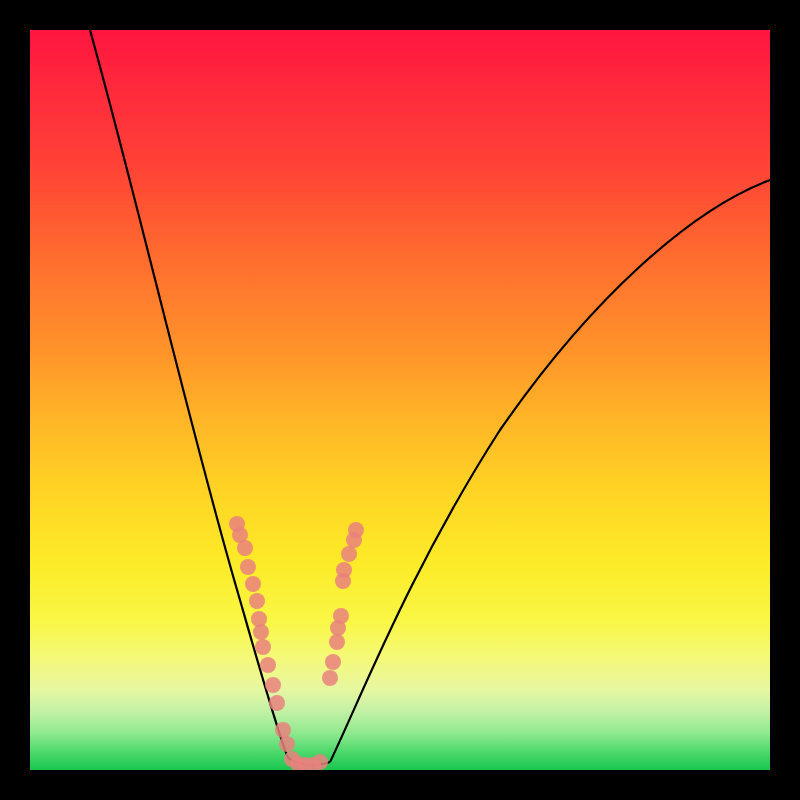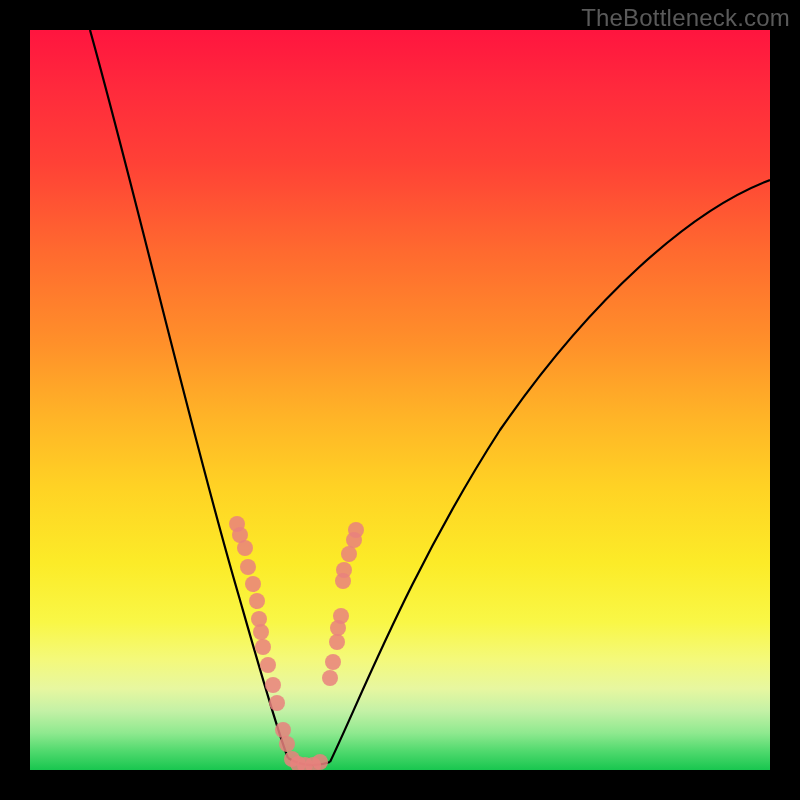--- a/index.html
+++ b/index.html
@@ -68,21 +68,20 @@
   }
   .dot {
     fill: #e9817e;
     fill-opacity: 0.85;
   }
 </style>
 </head>
 <body>
 
 <div class="stage">
-  <div class="watermark">TheBottleneck.com</div>
 
   <div class="plot">
     <div class="gradient"></div>
 
     <svg class="curves" viewBox="0 0 740 740" preserveAspectRatio="none">
 
       <path d="M 60 0
                C 110 180, 160 400, 210 570
                C 230 640, 247 700, 258 728" fill="none" stroke="#000" stroke-width="2.2"></path>
 

